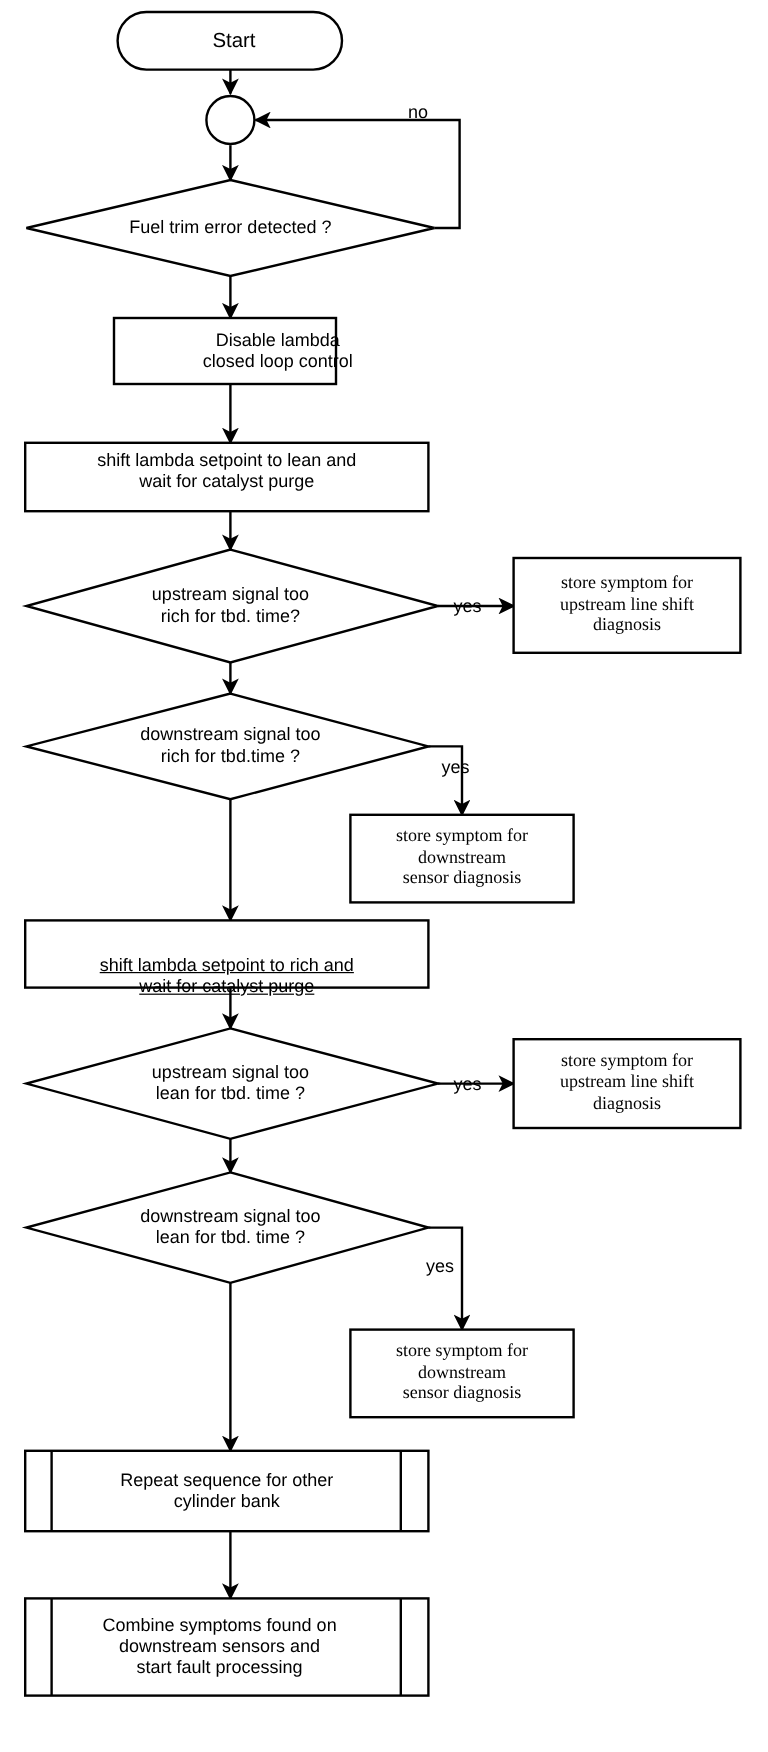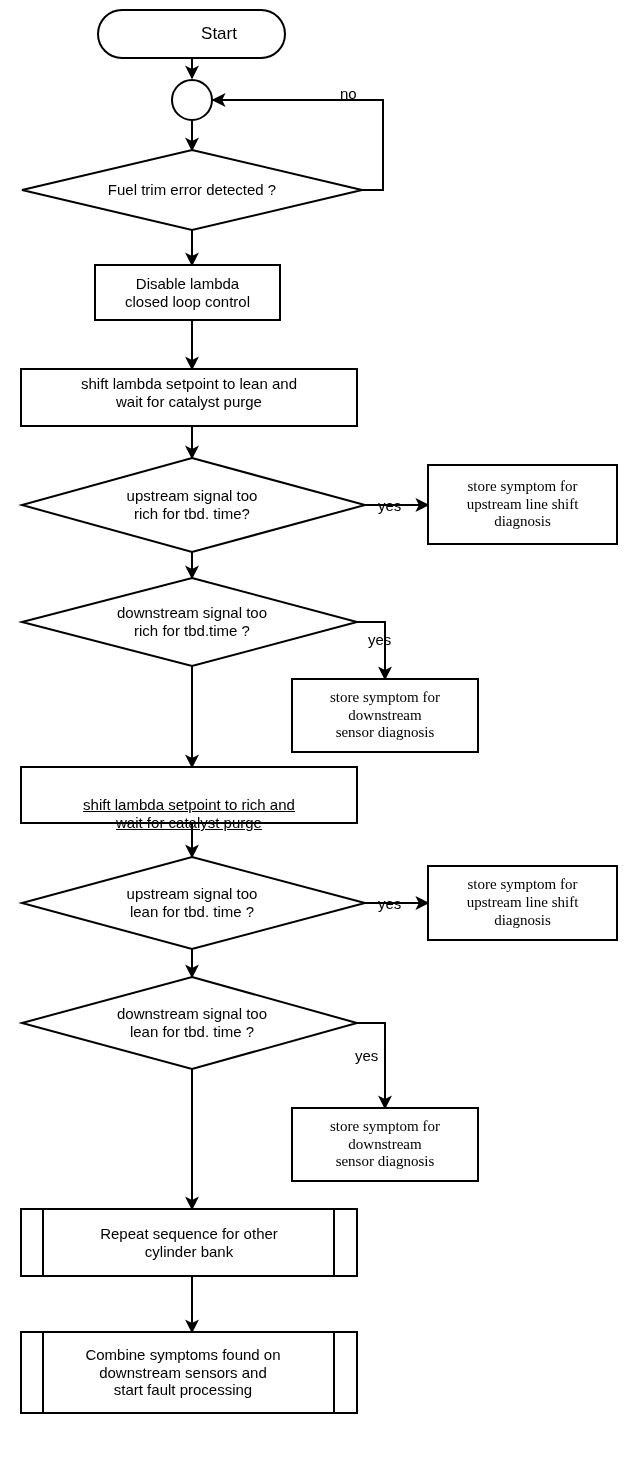--- a/index.html
+++ b/index.html
@@ -130,25 +130,25 @@
     </g>
 
     <g stroke="#000000" stroke-width="2" fill="none">
       <line x1="43" y1="1209" x2="43" y2="1276"></line>
       <line x1="334" y1="1209" x2="334" y2="1276"></line>
       <line x1="43" y1="1332" x2="43" y2="1413"></line>
       <line x1="334" y1="1332" x2="334" y2="1413"></line>
     </g>
   </svg>
 
-  <div class="node-text t-start" style="left:98px; top:10px; width:194px; height:48px;margin-left:24px;">Start</div>
+  <div class="node-text t-start" style="left:98px; top:10px; width:194px; height:48px;">Start</div>
 
   <div class="node-text t-dec" style="left:52px; top:170px; width:280px; height:40px;">Fuel trim error detected ?</div>
 
-  <div class="node-text t-proc" style="left:95px; top:265px; width:185px; height:55px;">Disable lambda
+  <div class="node-text t-proc" style="left:95px; top:265px; width:185px; height:55px;padding-left:44px;">Disable lambda
 closed loop control</div>
 
   <div class="node-text t-proc" style="left:31px; top:369px; width:316px; height:48px;">shift lambda setpoint to lean and
 wait for catalyst purge</div>
 
   <div class="node-text t-dec" style="left:72px; top:478px; width:240px; height:54px;">upstream signal too
 rich for tbd. time?</div>
 
   <div class="node-text t-store" style="left:430px; top:465px; width:185px; height:79px;">store symptom for
 upstream line shift

